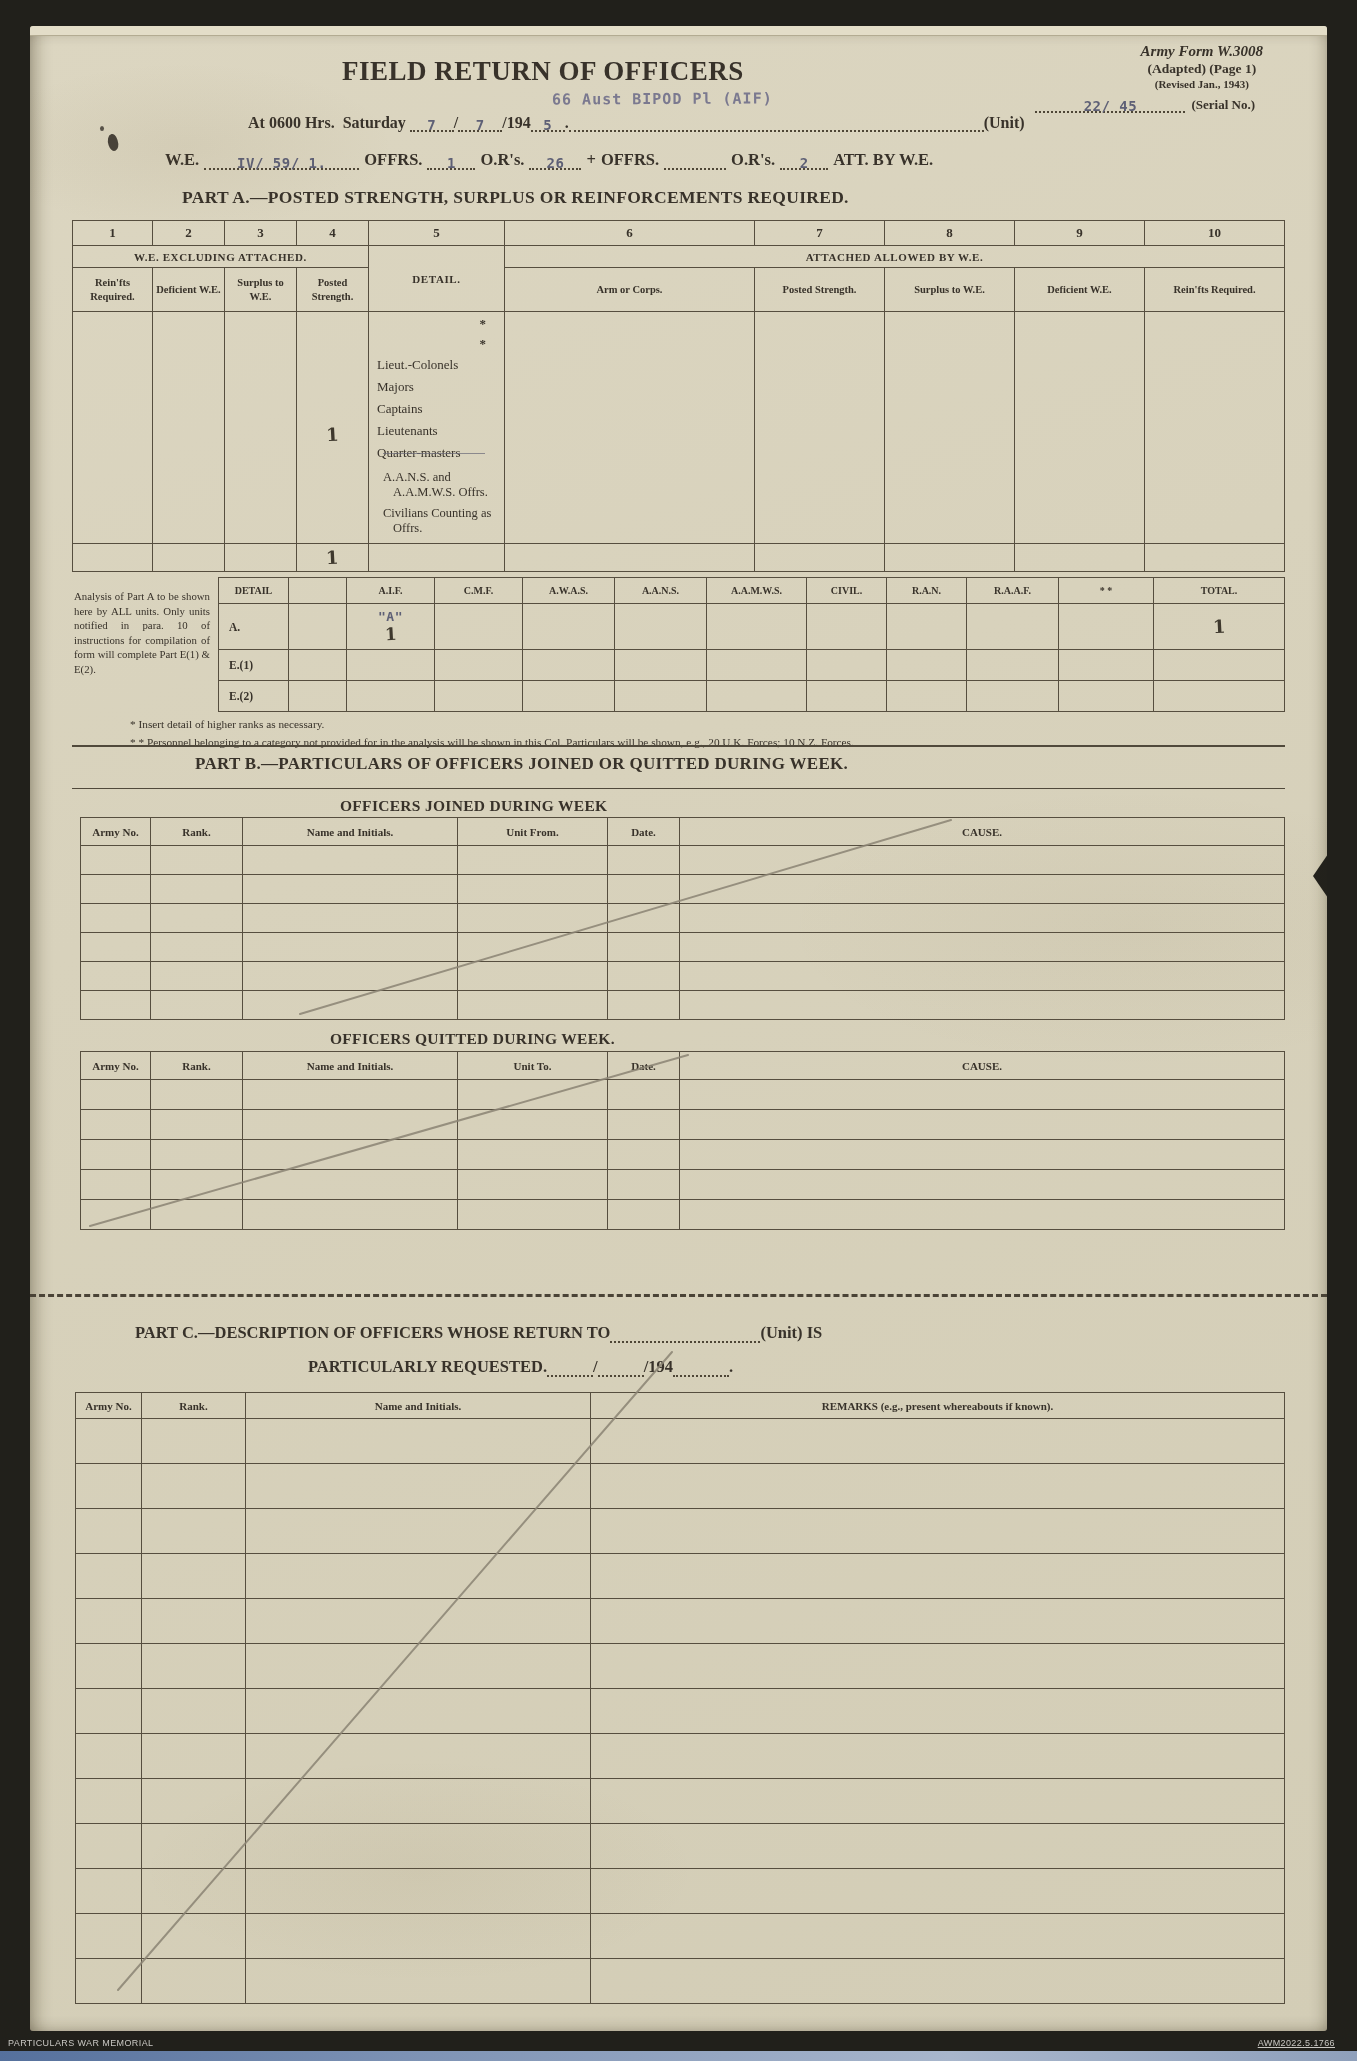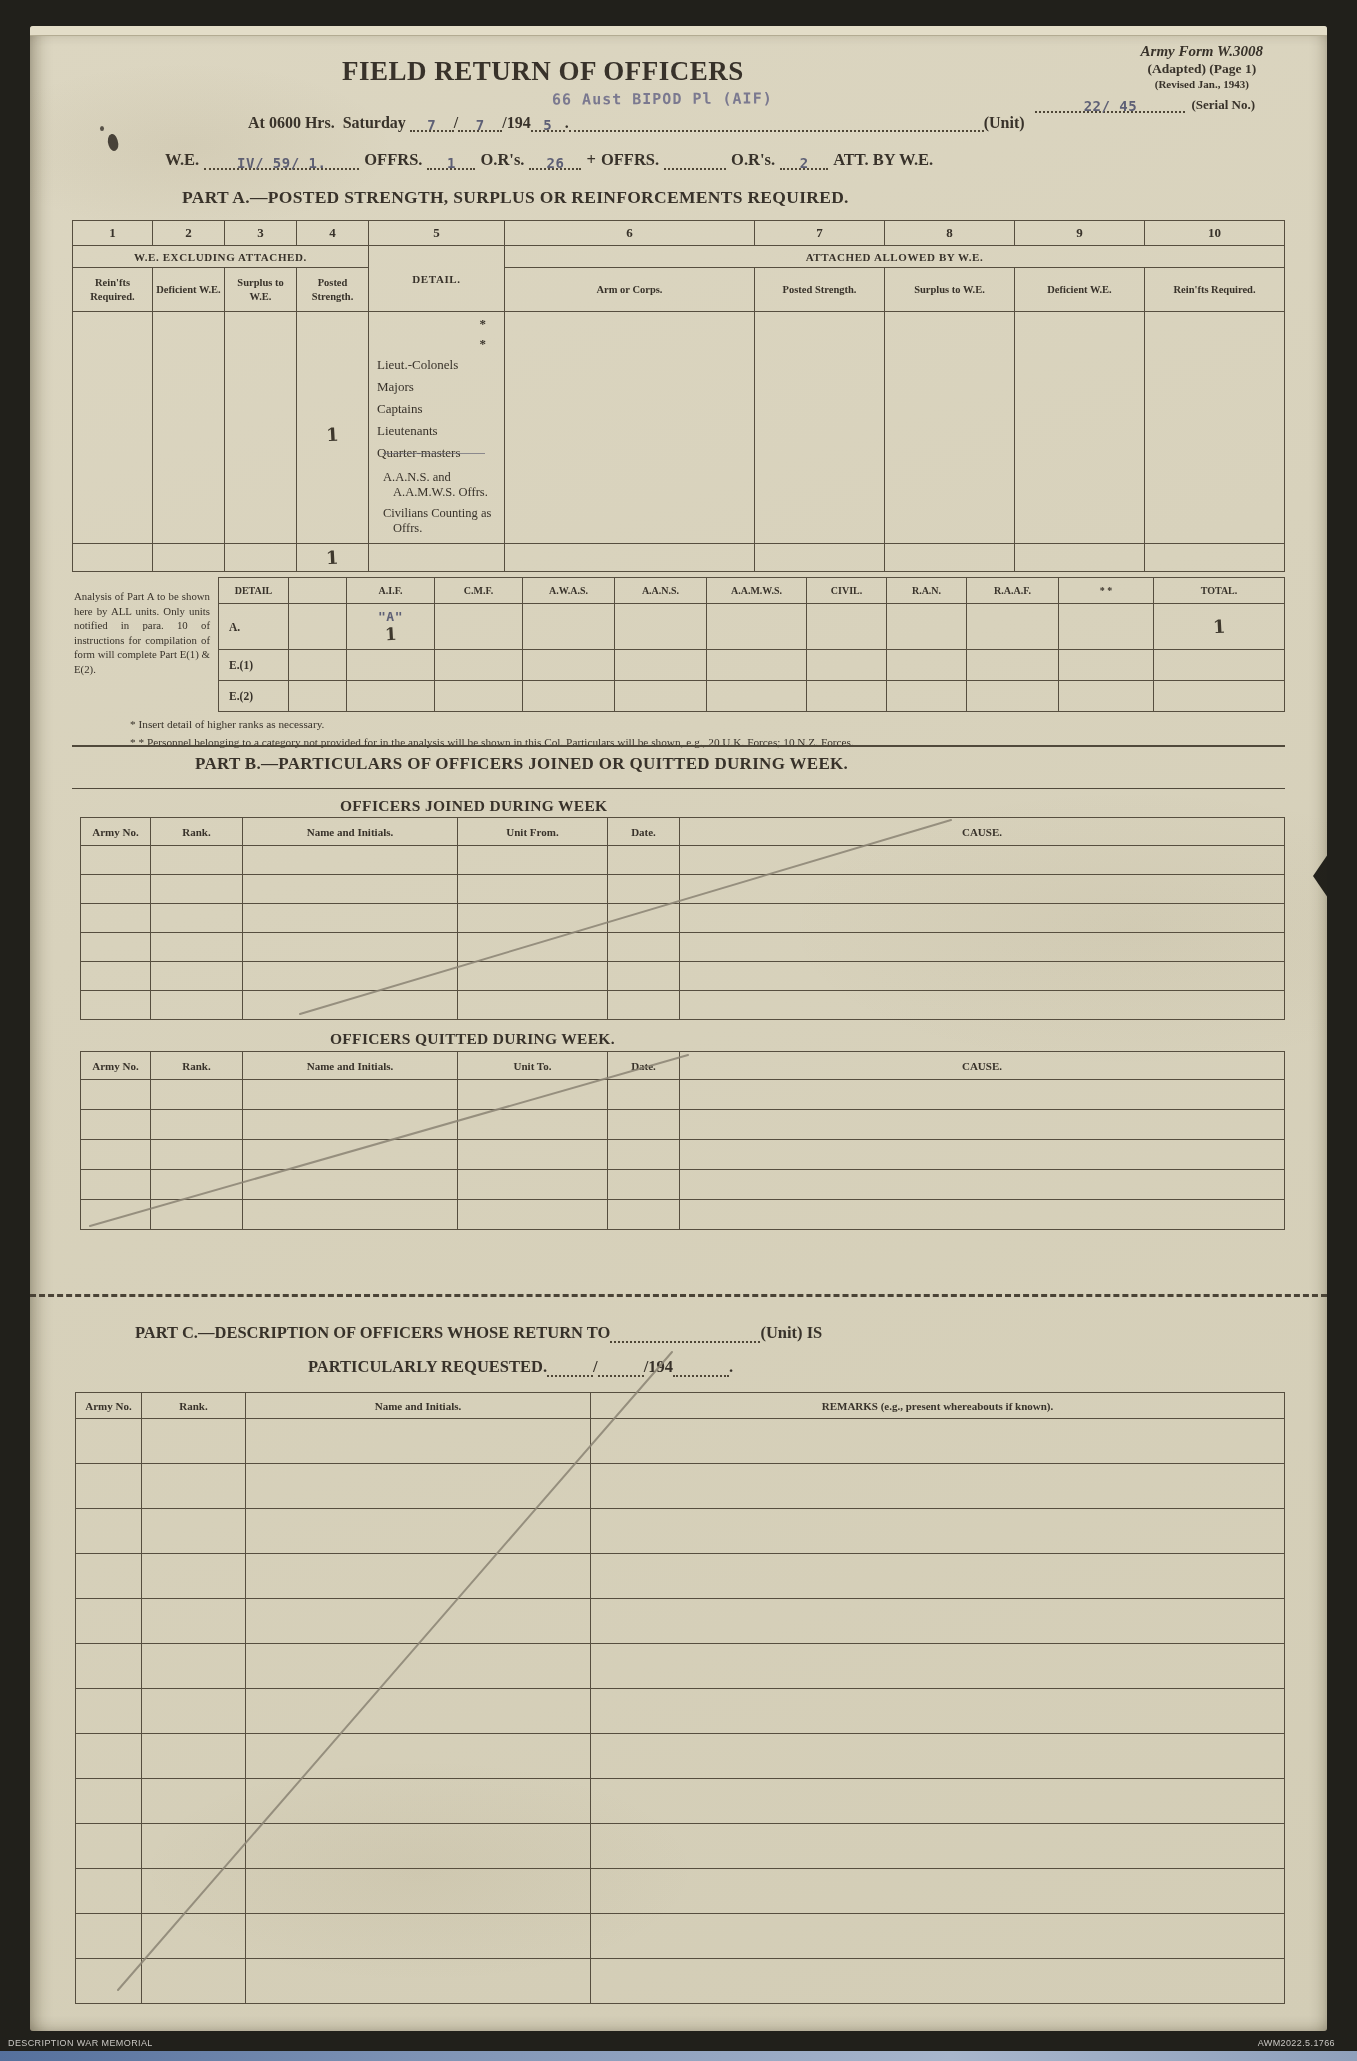--- a/index.html
+++ b/index.html
@@ -137,21 +137,21 @@
   }
   .pencil-overlay { position:absolute; left:0; top:0; pointer-events:none; }
   .pencil-overlay line { stroke:#8b8474; stroke-width:2; stroke-linecap:round; opacity:.85; }
 
   
   .awm-left, .awm-right {
     position:absolute; bottom:13px; font-family:"Liberation Sans", sans-serif;
     font-size:9px; letter-spacing:.4px; color:#c9c7c3;
   }
   .awm-left { left:8px; }
-  .awm-right { right:22px; }
+  .awm-right { right:22px;text-decoration:underline; }
   .blue-bar {
     position:absolute; left:0; bottom:0; width:100%; height:10px;
     background:linear-gradient(90deg,#55709c 0%, #7d92b4 30%, #a8b6cc 70%, #8fa0bb 100%);
   }
 </style>
 </head>
 <body>
 
 <div class="paper">
 
@@ -624,15 +624,15 @@
   <div class="abs ink-dot"></div>
   <div class="abs tear-notch"></div>
 </div>
 
 <svg class="pencil-overlay" width="1357" height="2061">
   <line x1="300" y1="1014" x2="951" y2="820"></line>
   <line x1="90" y1="1226" x2="688" y2="1055"></line>
   <line x1="118" y1="1990" x2="672" y2="1352"></line>
 </svg>
 
-<div class="awm-left">DESCRIPTION WAR MEMORIAL</div>
+<div class="awm-left">PARTICULARS WAR MEMORIAL</div>
 <div class="awm-right">AWM2022.5.1766</div>
 <div class="blue-bar"></div>
 
 </body></html>

